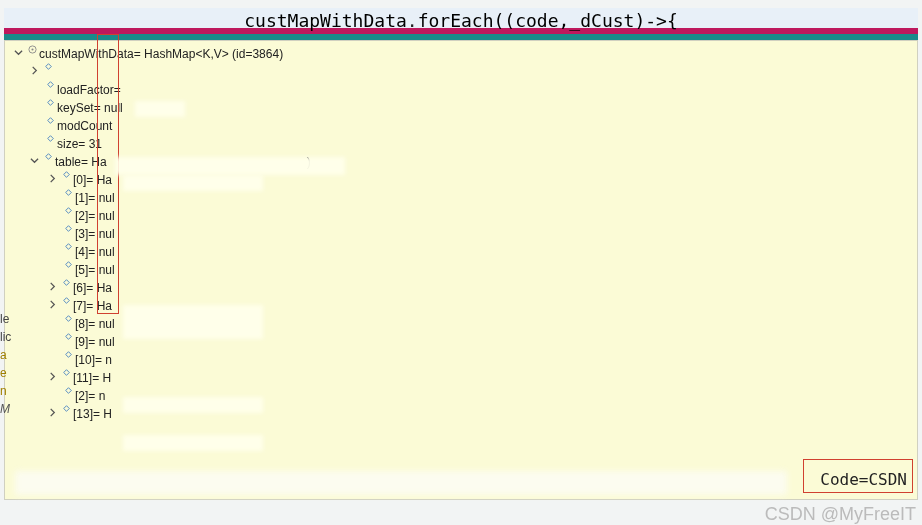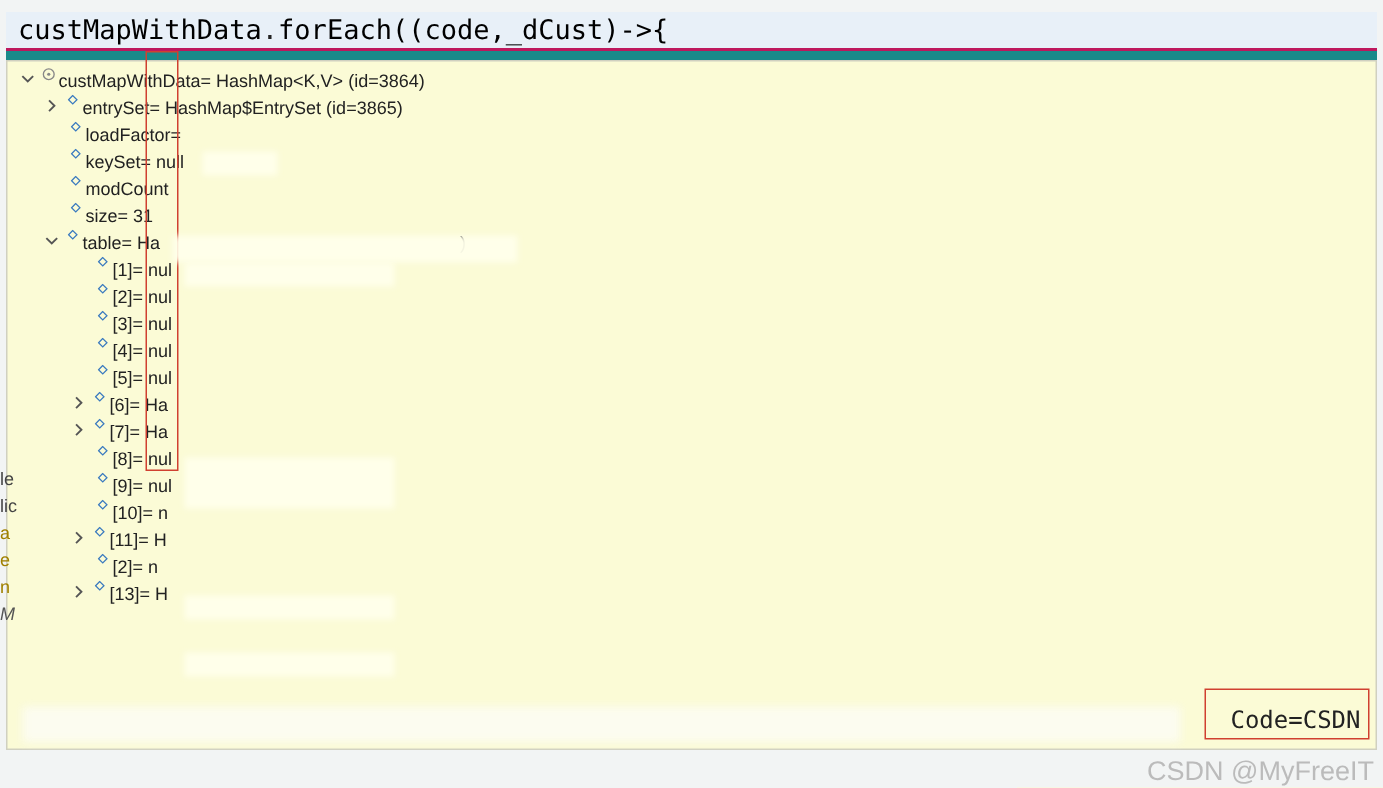--- a/index.html
+++ b/index.html
@@ -13,22 +13,23 @@
     overflow: hidden;
   }
   .code-line {
     background: #e8f0f8;
     padding: 2px 8px;
     font-family: Consolas, monospace;
     font-size: 18px;
     color: #222;
     height: 26px;
     line-height: 22px;
-    border-bottom: 2px solid #be185d;
+    border-bottom: 6px solid #be185d;
     margin: 8px 4px 0 4px;
+    text-align: center;
   }
   .code-line .m { color: #000; }
   .code-line .p { color: #000; }
   .teal-bar {
     height: 6px;
     background: #1a8a8a;
     margin: 0 4px;
   }
   .debug-panel {
     background: #fbfbd6;
@@ -173,21 +174,20 @@
       <span class="twist">
           <svg viewBox="0 0 10 10">
             <path d="M3 1 L7 5 L3 9" fill="none" stroke="#555" stroke-width="1.4"></path>
           </svg>
         </span>
       <span class="bullet">
           <svg viewBox="0 0 10 10">
             <path d="M5 1 L1 5 L5 9 L9 5 Z" fill="none" stroke="#3a7abf" stroke-width="1.2"></path>
           </svg>
         </span>
-      <span class="lbl">entrySet= HashMap$EntrySet  (id=3865)</span>
     </div>
 
     <div class="row indent1">
       <span class="tw"></span>
       <span class="bullet">
           <svg viewBox="0 0 10 10">
             <path d="M5 1 L1 5 L5 9 L9 5 Z" fill="none" stroke="#3a7abf" stroke-width="1.2"></path>
           </svg>
         </span>
       <span class="lbl">loadFactor=</span>
@@ -232,20 +232,33 @@
       <span class="bullet">
           <svg viewBox="0 0 10 10">
             <path d="M5 1 L1 5 L5 9 L9 5 Z" fill="none" stroke="#3a7abf" stroke-width="1.2"></path>
           </svg>
         </span>
       <span class="lbl">table= Ha</span>
       <span style="margin-left:200px">)</span>
     </div>
 
     <div id="table-rows">
+        <div class="row indent2">
+          <span class="twist">
+            <svg viewBox="0 0 10 10">
+              <path d="M3 1 L7 5 L3 9" fill="none" stroke="#555" stroke-width="1.4"></path>
+            </svg>
+          </span>
+          <span class="bullet">
+            <svg viewBox="0 0 10 10">
+              <path d="M5 1 L1 5 L5 9 L9 5 Z" fill="none" stroke="#3a7abf" stroke-width="1.2"></path>
+            </svg>
+          </span>
+          <span class="lbl">[0]= Ha</span>
+        </div>
         <div class="row indent2">
           <span class="tw"></span>
           <span class="bullet">
             <svg viewBox="0 0 10 10">
               <path d="M5 1 L1 5 L5 9 L9 5 Z" fill="none" stroke="#3a7abf" stroke-width="1.2"></path>
             </svg>
           </span>
           <span class="lbl">[1]= nul</span>
         </div>
         <div class="row indent2">

